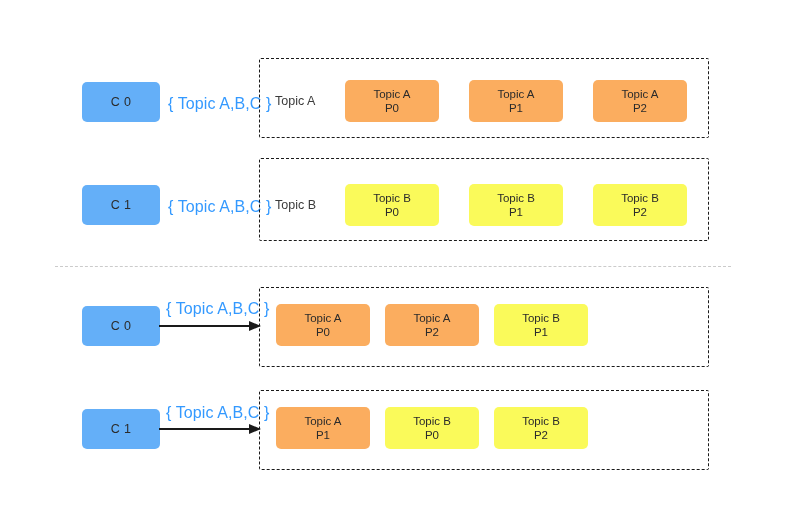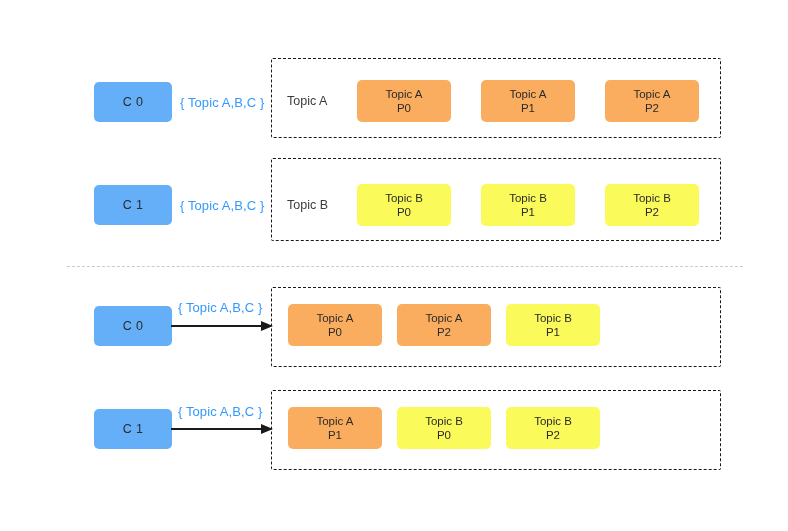--- a/index.html
+++ b/index.html
@@ -11,21 +11,21 @@
     width: 788px;
     height: 531px;
     position: relative;
     overflow: hidden;
     font-family: "Liberation Sans", sans-serif;
     color: #333333;
   }
 
   #canvas {
     position: absolute;
-    left: 12px; top: 0;
+    left: 0; top: 0;
     width: 716px;
     height: 531px;
   }
 
   
   .consumer-box {
     position: absolute;
     width: 78px;
     height: 40px;
     background: #64AFF8;
@@ -34,21 +34,21 @@
     align-items: center;
     justify-content: center;
     font-size: 12.5px;
     color: #2b2b2b;
     letter-spacing: 0.4px;
   }
 
   
   .sub-label {
     position: absolute;
-    font-size: 13px;
+    font-size: 16px;
     color: #3399FF;
     white-space: nowrap;
     letter-spacing: 0.1px;
   }
 
   
   .group-box {
     position: absolute;
     border: 1.6px dashed #1a1a1a;
     border-radius: 2px;

